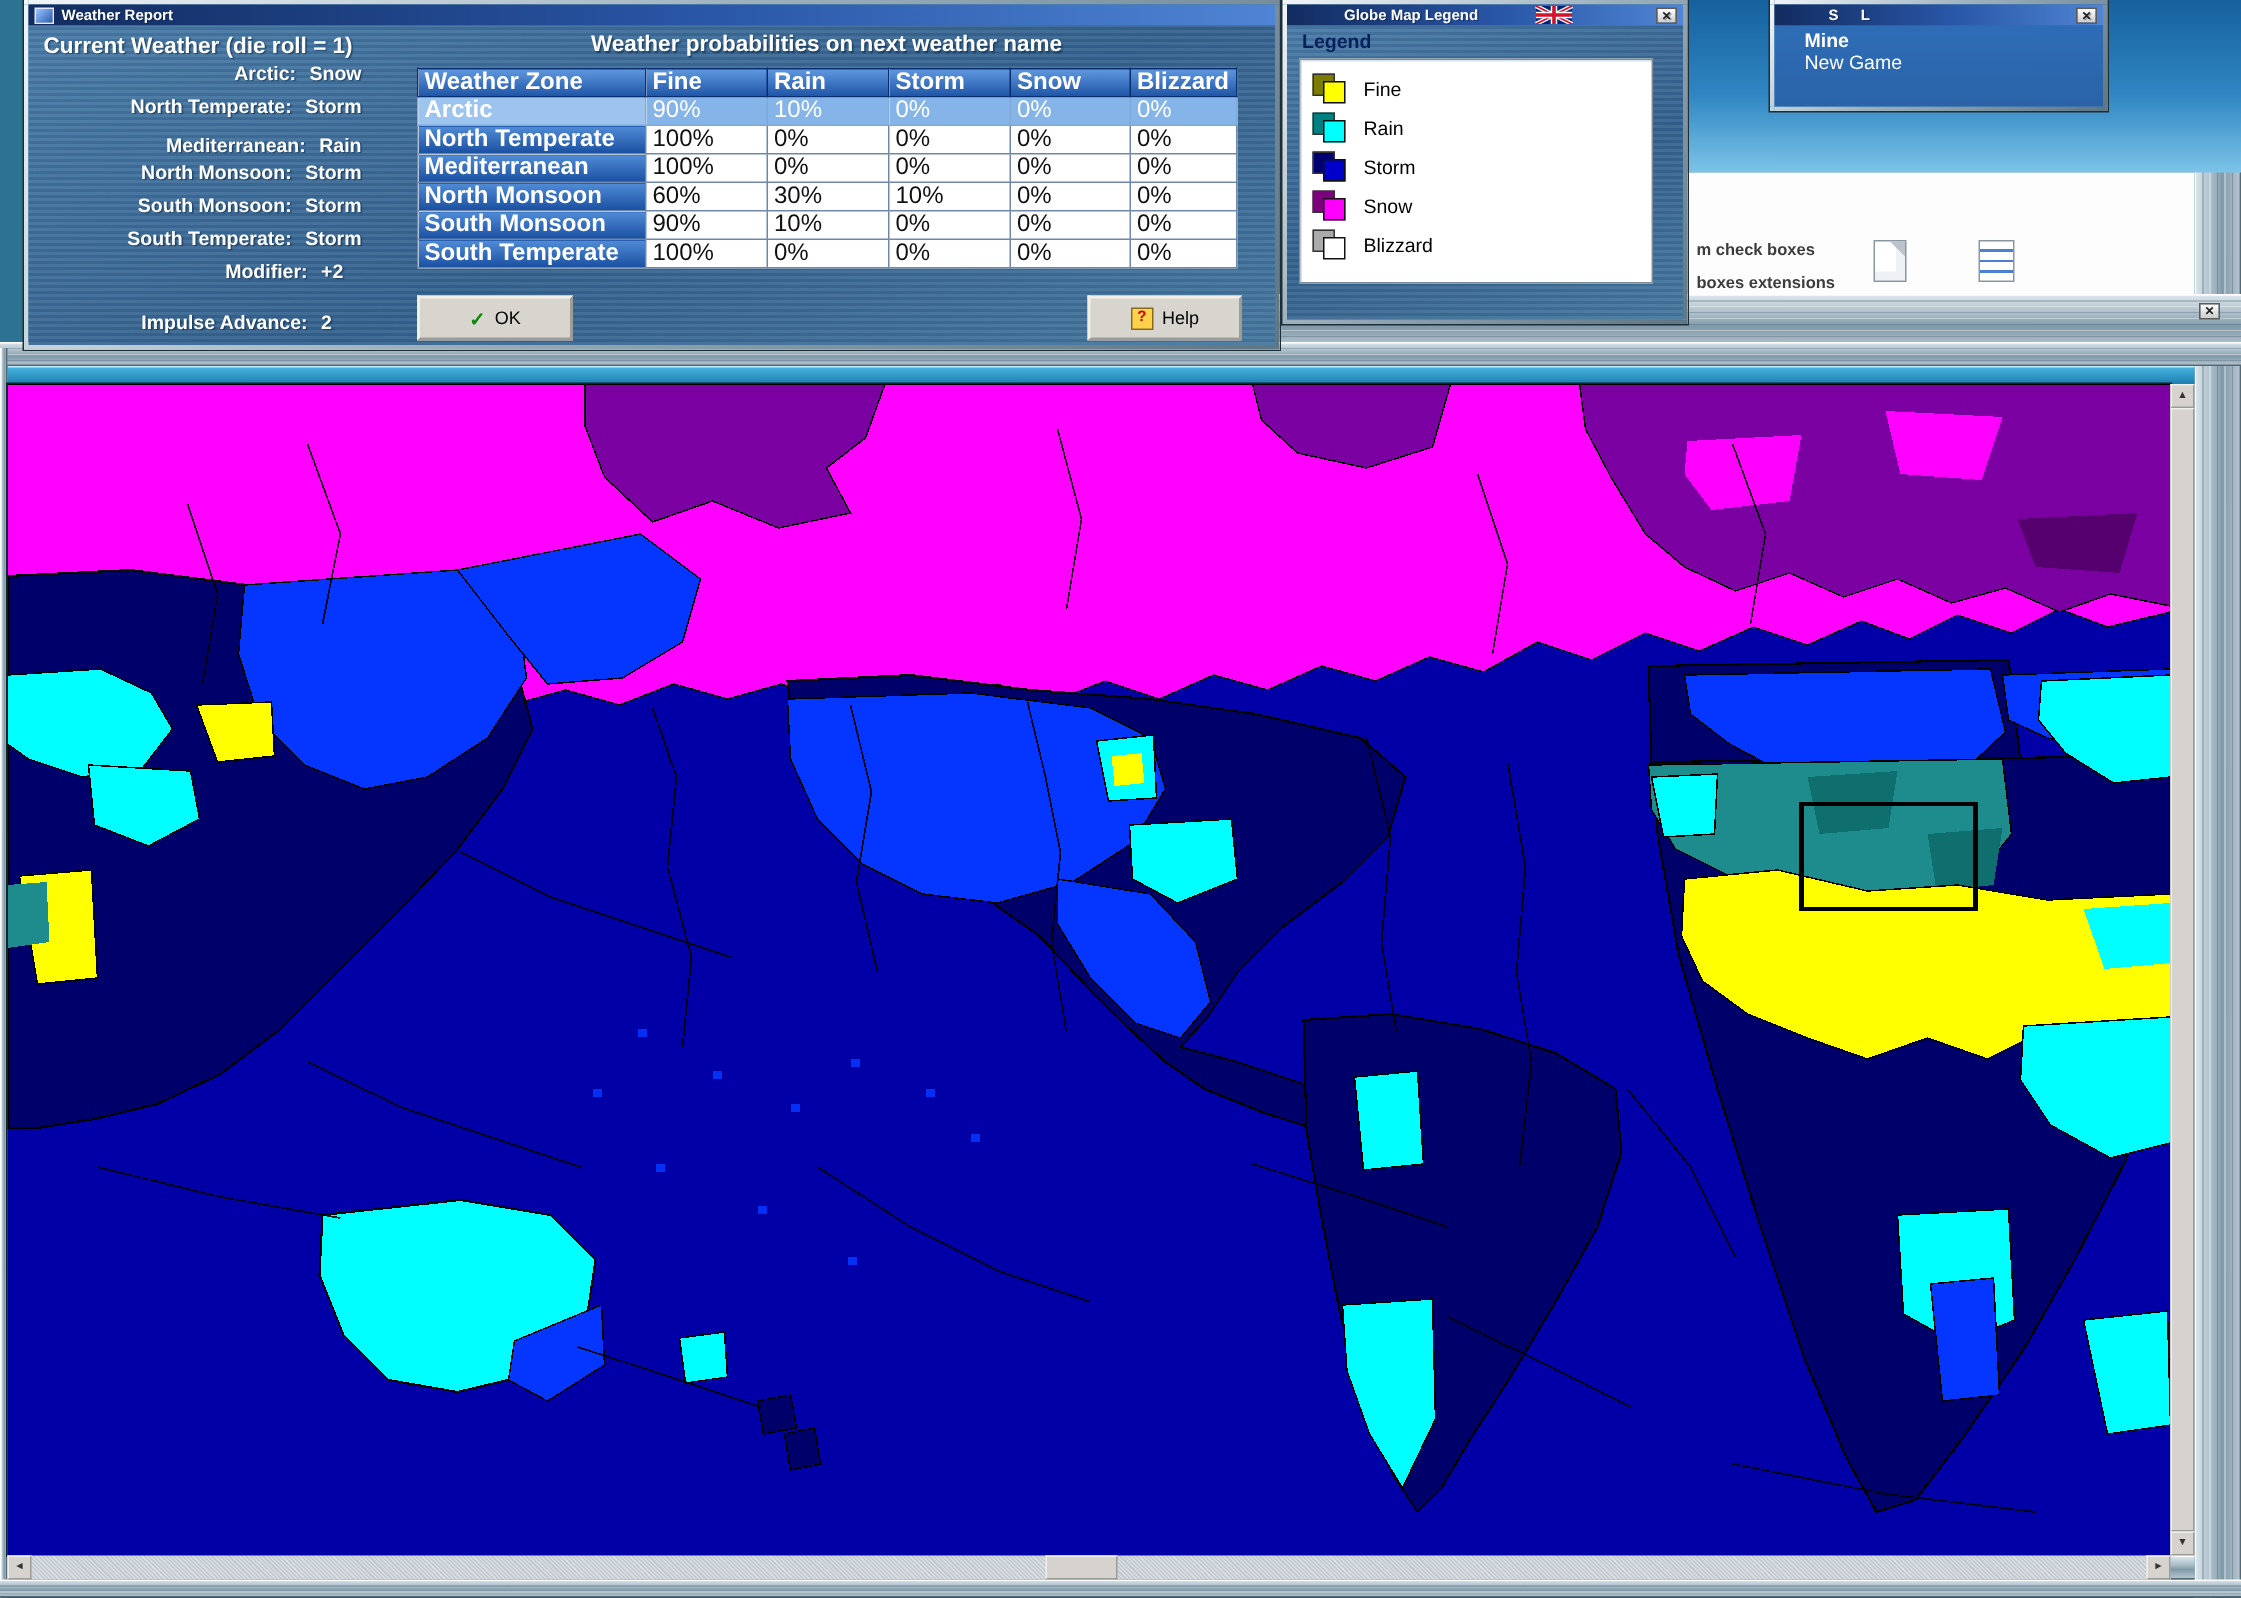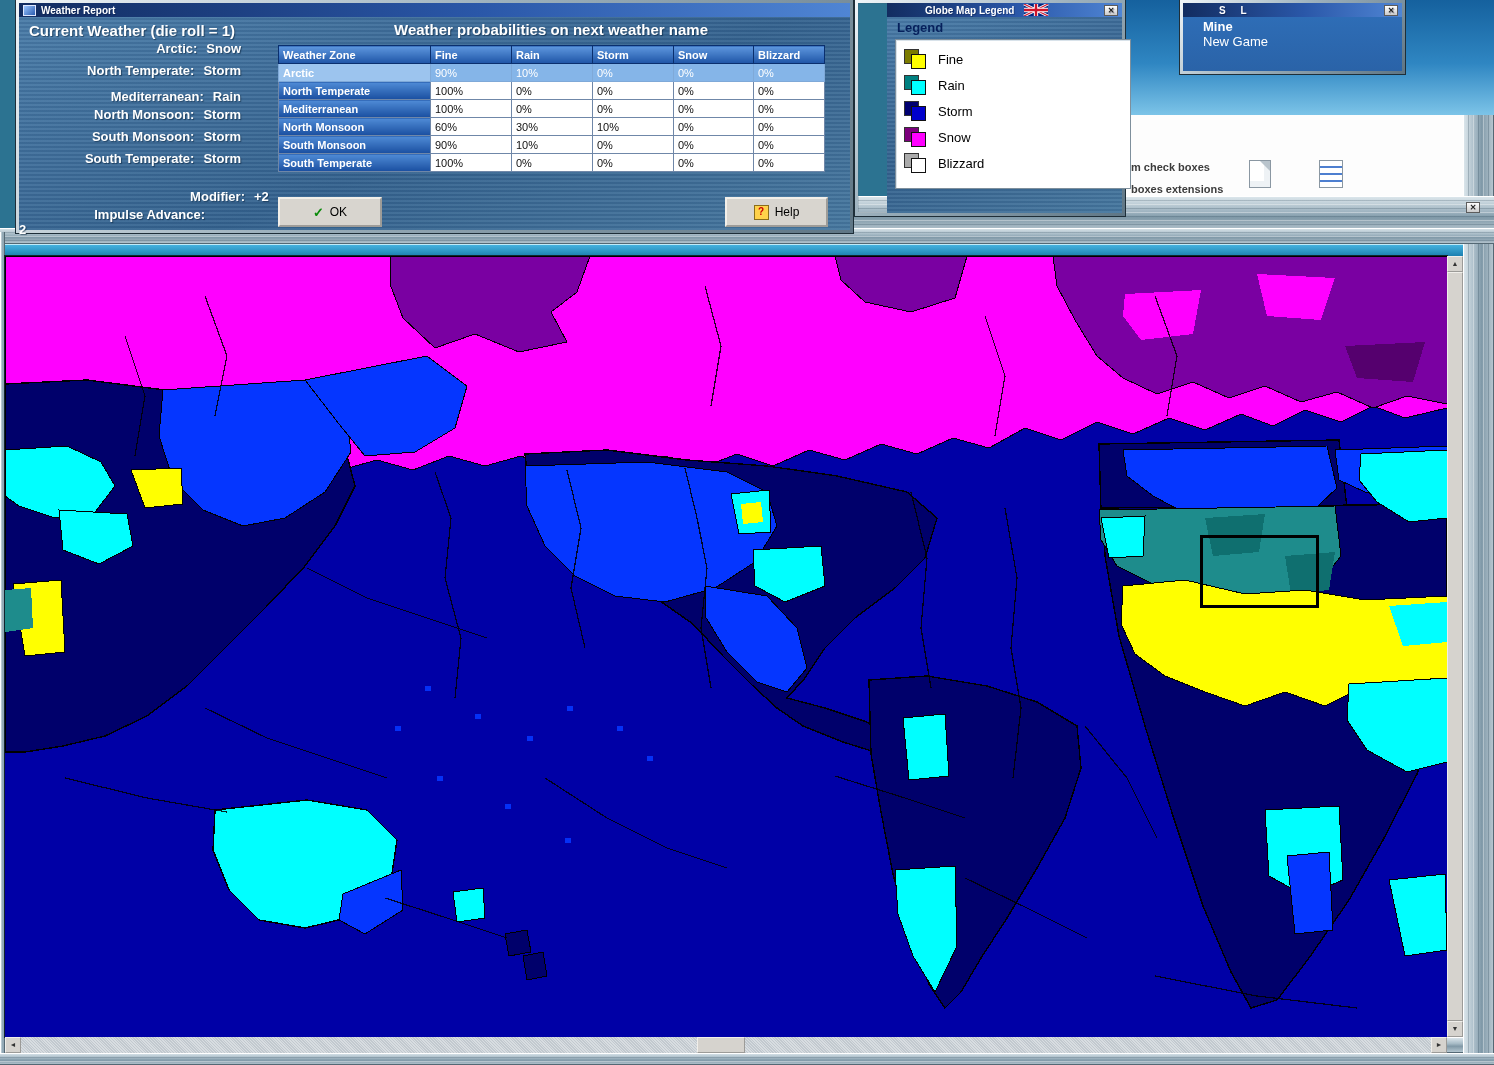--- a/index.html
+++ b/index.html
@@ -35,21 +35,21 @@
 
   
   .cw-title{position:absolute;left:10px;top:5px;font-size:15px;font-weight:bold;
             color:#fff;text-shadow:1px 1px 1px #001a3388;}
   .cwrow{position:absolute;left:0;width:222px;display:flex;font-size:13px;
          font-weight:bold;color:#fff;text-shadow:1px 1px 1px #001a3388;}
   .cwrow .lb{width:186px;text-align:right;padding-right:9px;}
   .prob-title{position:absolute;left:259px;top:4px;width:546px;text-align:center;
               font-size:15px;font-weight:bold;color:#fff;text-shadow:1px 1px 1px #001a3388;}
   table.prob{position:absolute;left:259px;top:28px;border-collapse:collapse;
-             table-layout:fixed;width:546px;font-size:11px;
+             table-layout:fixed;width:546px;font-size:16px;
              border:1px solid #0a2550;background:#fff;}
   table.prob th,table.prob td{height:17px;padding:0 4px;border:1px solid #6f87a8;
              text-align:left;overflow:hidden;white-space:nowrap;}
   table.prob th{background:linear-gradient(180deg,#5e97de,#1e54a6);color:#fff;
              font-weight:bold;border-color:#0a2f6e;}
   td.zone{background:linear-gradient(180deg,#4f8bd6,#1a4fa0);color:#fff;
              font-weight:bold;border-color:#0a2f6e;}
   td.val{background:#fff;color:#101010;}
   tr.sel td.zone{background:#9cc4ee;color:#fff;border-color:#7fa9d8;}
   tr.sel td.val{background:#85b5e8;color:#fff;border-color:#7fa9d8;}
@@ -250,25 +250,25 @@
         <span>Storm</span>
       </div>
       <div class="cwrow" style="top:112px;">
         <span class="lb">South Monsoon:</span>
         <span>Storm</span>
       </div>
       <div class="cwrow" style="top:134px;">
         <span class="lb">South Temperate:</span>
         <span>Storm</span>
       </div>
-      <div class="cwrow" style="top:172px;padding-left:40px;">
+      <div class="cwrow" style="top:156px;">
         <span class="lb">Modifier:</span>
         <span>+2</span>
       </div>
-      <div class="cwrow" style="top:190px;flex-direction:column;">
+      <div class="cwrow" style="top:190px;">
         <span class="lb">Impulse Advance:</span>
         <span>2</span>
       </div>
 
       <div class="prob-title">Weather probabilities on next weather name</div>
 
       <table class="prob">
         <colgroup>
             <col style="width:152px">
             <col style="width:81px">
@@ -343,21 +343,21 @@
         <span class="chk">✓</span>
         <span>OK</span>
       </div>
       <div class="btn3d" style="left:706px;top:180px;width:99px;">
         <span class="help-ico">?</span>
         <span>Help</span>
       </div>
     </div>
   </div>
 
-  <div class="win" style="left:855px;top:0;width:270px;height:216px;padding-left:29px;">
+  <div class="win" style="left:855px;top:0;width:270px;height:216px;">
     <div class="tbar">
       <span style="margin-left:34px;">Globe Map Legend</span>
       <span style="margin-left:auto;display:flex;">
         <svg viewBox="0 0 50 25" width="30" height="12">
           <rect width="50" height="25" fill="#00247d"></rect>
           <path d="M0,0 L50,25 M50,0 L0,25" stroke="#fff" stroke-width="6"></path>
           <path d="M0,0 L50,25 M50,0 L0,25" stroke="#cf142b" stroke-width="2.5"></path>
           <path d="M25,0 V25 M0,12.5 H50" stroke="#fff" stroke-width="9"></path>
           <path d="M25,0 V25 M0,12.5 H50" stroke="#cf142b" stroke-width="5"></path>
         </svg>

